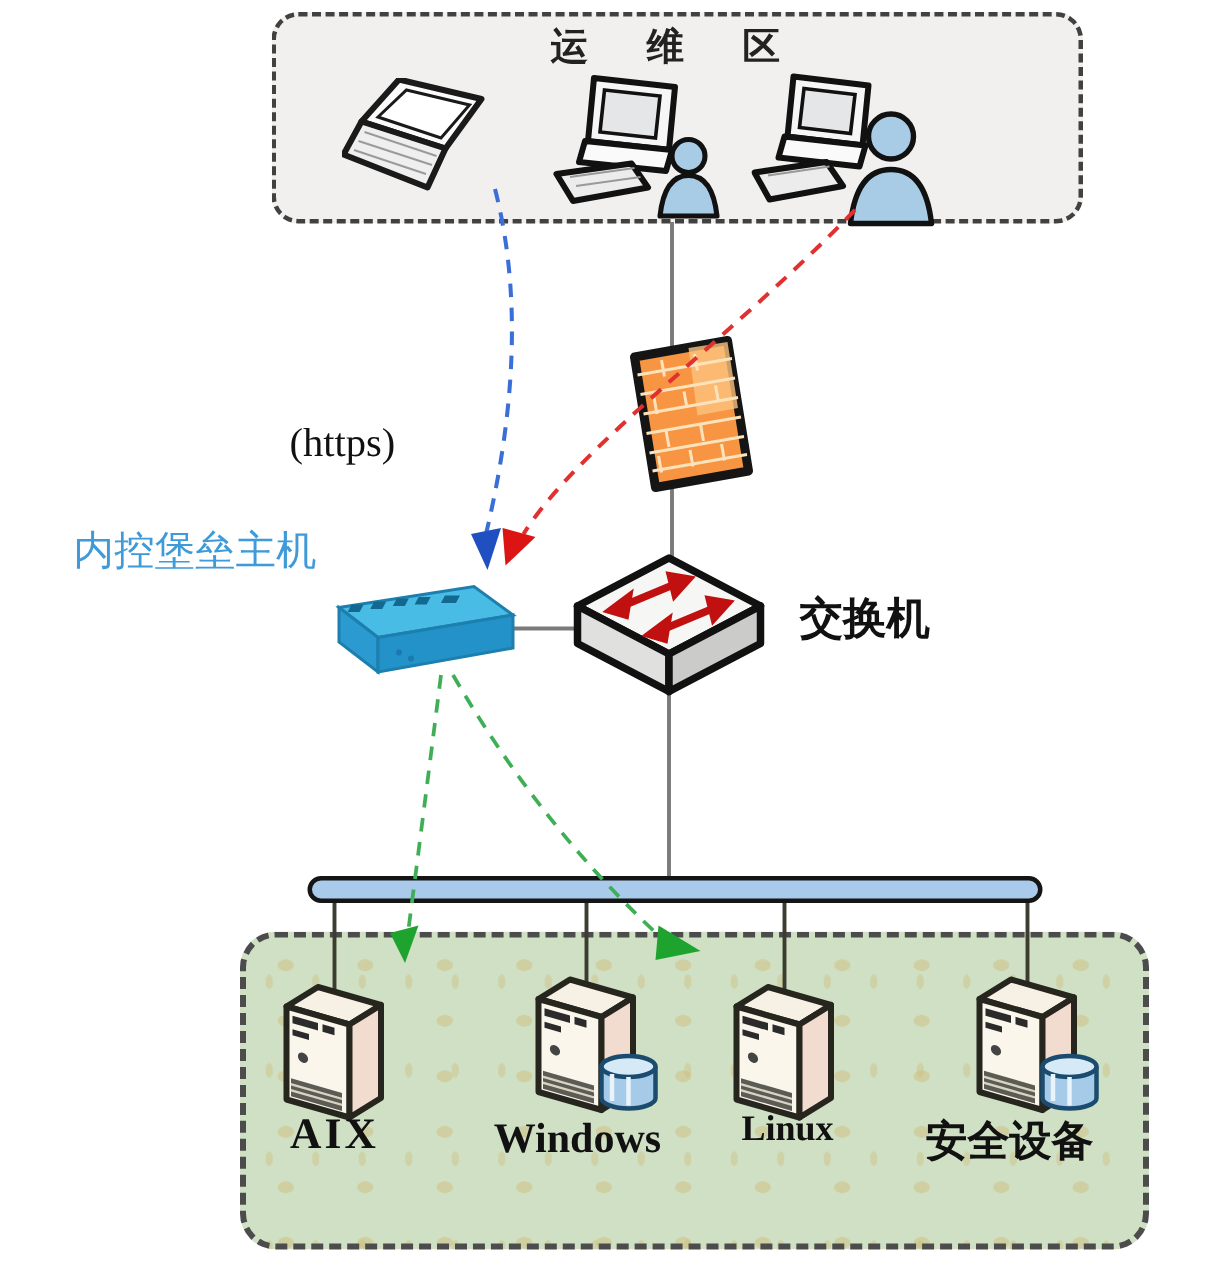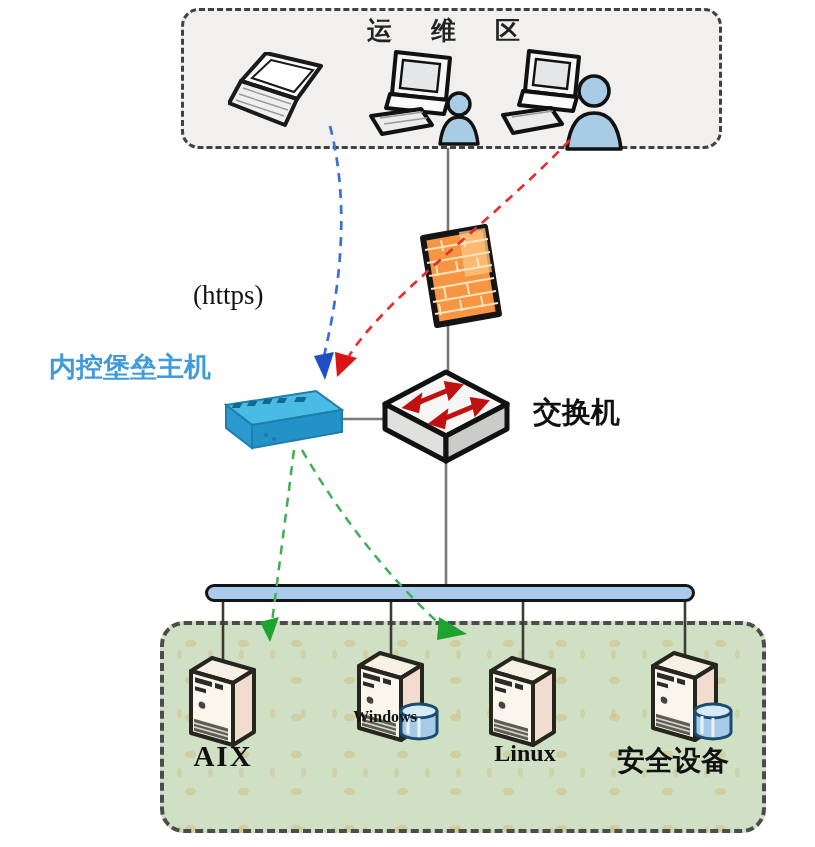--- a/index.html
+++ b/index.html
@@ -14,26 +14,26 @@
             background-image:radial-gradient(rgba(206,186,118,.45) 14%,transparent 15%),
                              radial-gradient(rgba(206,186,118,.38) 11%,transparent 12%);
             background-size:53px 37px,31px 59px;
             border:4px dashed #4c4c4c;border-radius:24px;z-index:0;}
   
   .lbl{white-space:nowrap;z-index:3;color:#111;}
   #ops-title{left:148px;top:14px;width:541px;text-align:center;font-size:25px;font-weight:bold;
              letter-spacing:16px;color:#222;}
   #https-label{left:160px;top:280px;font-size:27px;font-weight:normal;
                font-family:"Liberation Serif","DejaVu Serif",serif;}
-  #bastion-label{left:16px;top:349px;font-size:27px;font-weight:bold;color:#3e9ad8;}
+  #bastion-label{left:16px;top:349px;font-size:27px;font-weight:normal;color:#3e9ad8;}
   #switch-label{left:500px;top:393px;font-size:29px;font-weight:bold;}
   .server-label{transform:translateX(-50%);font-weight:bold;
                 font-family:"Liberation Serif","DejaVu Serif",serif;}
   #label-aix{left:190px;top:740px;font-size:29px;letter-spacing:2px;}
-  #label-windows{left:352px;top:708px;font-size:16px;}
+  #label-windows{left:352px;top:744px;font-size:28px;}
   #label-linux{left:492px;top:740px;font-size:24px;}
   #label-sec{left:640px;top:742px;font-size:28px;font-family:"Liberation Sans","DejaVu Sans",sans-serif;}
   
   #bus-bar{left:172px;top:584px;width:484px;height:12px;background:#aacaec;
            border:3px solid #151515;border-radius:9px;z-index:2;}
   svg{display:block;}
   .layer{left:0;top:0;pointer-events:none;}
   #wiring-layer{z-index:1;}
   #arrow-layer{z-index:4;}
   .dev{z-index:3;}

